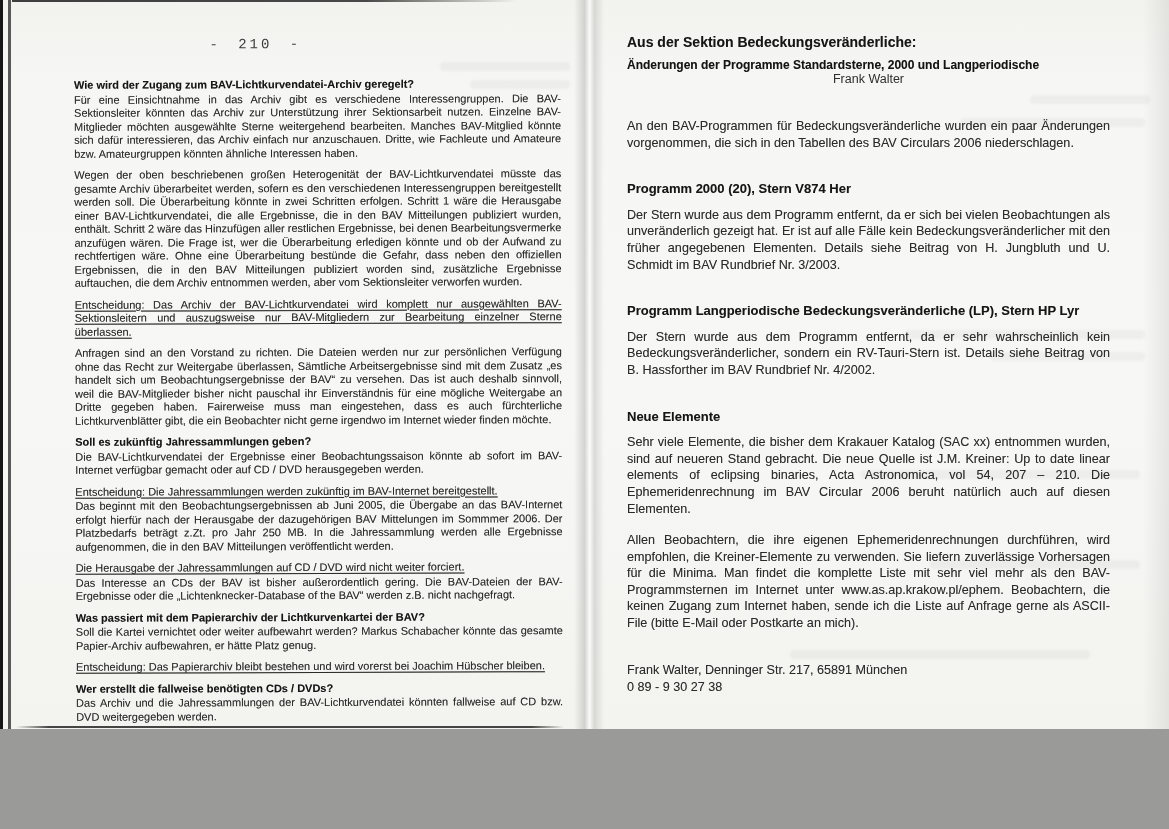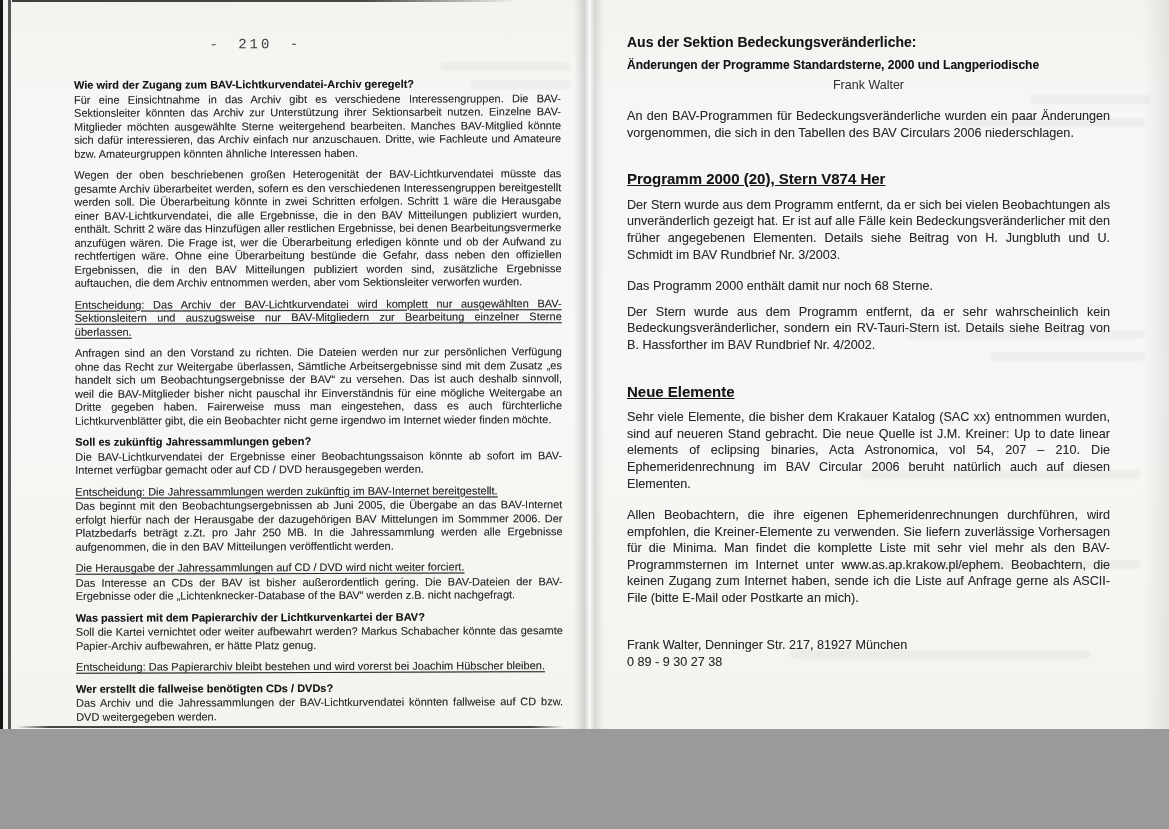--- a/index.html
+++ b/index.html
@@ -32,25 +32,25 @@
   
   .body-l{margin-top:26px;font-size:11px;line-height:13.5px;text-align:justify;
     text-shadow:0 0 .4px rgba(0,0,0,.35);}
   .body-l p,.body-l h3{margin:8px 0 0 0;}
   .body-l h3{font-size:11px;font-weight:bold;color:#161616;}
   .body-l .tight{margin-top:1px;}
   .decision{text-decoration:underline;text-underline-offset:2px;}
   
   .kicker{margin-top:34px;font-size:14px;font-weight:bold;color:#161616;text-shadow:0 0 .4px rgba(0,0,0,.3);}
   .title{margin:8px 0 0 0;font-size:12px;font-weight:bold;color:#141414;text-shadow:0 0 .4px rgba(0,0,0,.3);}
-  .author{margin-top:6px;text-align:center;font-size:12.5px;color:#2e2e2e;}
-  .body-r{margin-top:16px;font-size:12.6px;line-height:16.6px;text-align:justify;
+  .author{margin-top:0;text-align:center;font-size:12.5px;color:#2e2e2e;}
+  .body-r{margin-top:32px;font-size:12.6px;line-height:16.6px;text-align:justify;
     text-shadow:0 0 .4px rgba(0,0,0,.3);}
   .body-r p{margin:15px 0 0 0;}
-  .body-r h3{margin:30px 0 0 0;font-size:15px;font-weight:bold;color:#161616;text-decoration:underline;}
+  .body-r h3{margin:30px 0 0 0;font-size:13px;font-weight:bold;color:#161616;}
   .body-r .tight{margin-top:9px;}
   .link{text-underline-offset:2px;}
   .contact{margin-top:30px;font-size:12.6px;line-height:17px;text-shadow:0 0 .4px rgba(0,0,0,.3);}
 </style>
 </head>
 <body>
 
 <div class="scan">
 
   <div class="spine-a"></div>
@@ -96,26 +96,26 @@
   </div>
 
   <div class="page page-r">
     <div class="kicker">Aus der Sektion Bedeckungsveränderliche:</div>
     <h2 class="title">Änderungen der Programme Standardsterne, 2000 und Langperiodische</h2>
     <div class="author">Frank Walter</div>
     <div class="body-r">
         <p class="tight">An den BAV-Programmen für Bedeckungsveränderliche wurden ein paar Änderungen vorgenommen, die sich in den Tabellen des BAV Circulars 2006 niederschlagen.</p>
         <h3>Programm 2000 (20), Stern V874 Her</h3>
         <p class="tight">Der Stern wurde aus dem Programm entfernt, da er sich bei vielen Beobachtungen als unveränderlich gezeigt hat. Er ist auf alle Fälle kein Bedeckungsveränderlicher mit den früher angegebenen Elementen. Details siehe Beitrag von H. Jungbluth und U. Schmidt im BAV Rundbrief Nr. 3/2003.</p>
-        <p>Das Programm 2000 enthält damit nur noch 68 Sterne.</p>
+        <h3>Programm Langperiodische Bedeckungsveränderliche (LP), Stern HP Lyr</h3>
         <p class="tight">Der Stern wurde aus dem Programm entfernt, da er sehr wahrscheinlich kein Bedeckungsveränderlicher, sondern ein RV-Tauri-Stern ist. Details siehe Beitrag von B. Hassforther im BAV Rundbrief Nr. 4/2002.</p>
         <h3>Neue Elemente</h3>
         <p class="tight">Sehr viele Elemente, die bisher dem Krakauer Katalog (SAC xx) entnommen wurden, sind auf neueren Stand gebracht. Die neue Quelle ist J.M. Kreiner: Up to date linear elements of eclipsing binaries, Acta Astronomica, vol 54, 207 – 210. Die Ephemeridenrechnung im BAV Circular 2006 beruht natürlich auch auf diesen Elementen.</p>
         <p><span>Allen Beobachtern, die ihre eigenen Ephemeridenrechnungen durchführen, wird empfohlen, die Kreiner-Elemente zu verwenden. Sie liefern zuverlässige Vorhersagen für die Minima. Man findet die komplette Liste mit sehr viel mehr als den BAV-Programmsternen im Internet unter </span><span class="link">www.as.ap.krakow.pl/ephem</span><span>. Beobachtern, die keinen Zugang zum Internet haben, sende ich die Liste auf Anfrage gerne als ASCII-File (bitte E-Mail oder Postkarte an mich).</span></p>
       </div>
     <div class="contact">
-      <div>Frank Walter, Denninger Str. 217, 81927 München</div>
+      <div>Frank Walter, Denninger Str. 217, 65891 München</div>
       <div>0 89 - 9 30 27 38</div>
 
     </div>
   </div>
 
 </div>
 
 </body></html>

